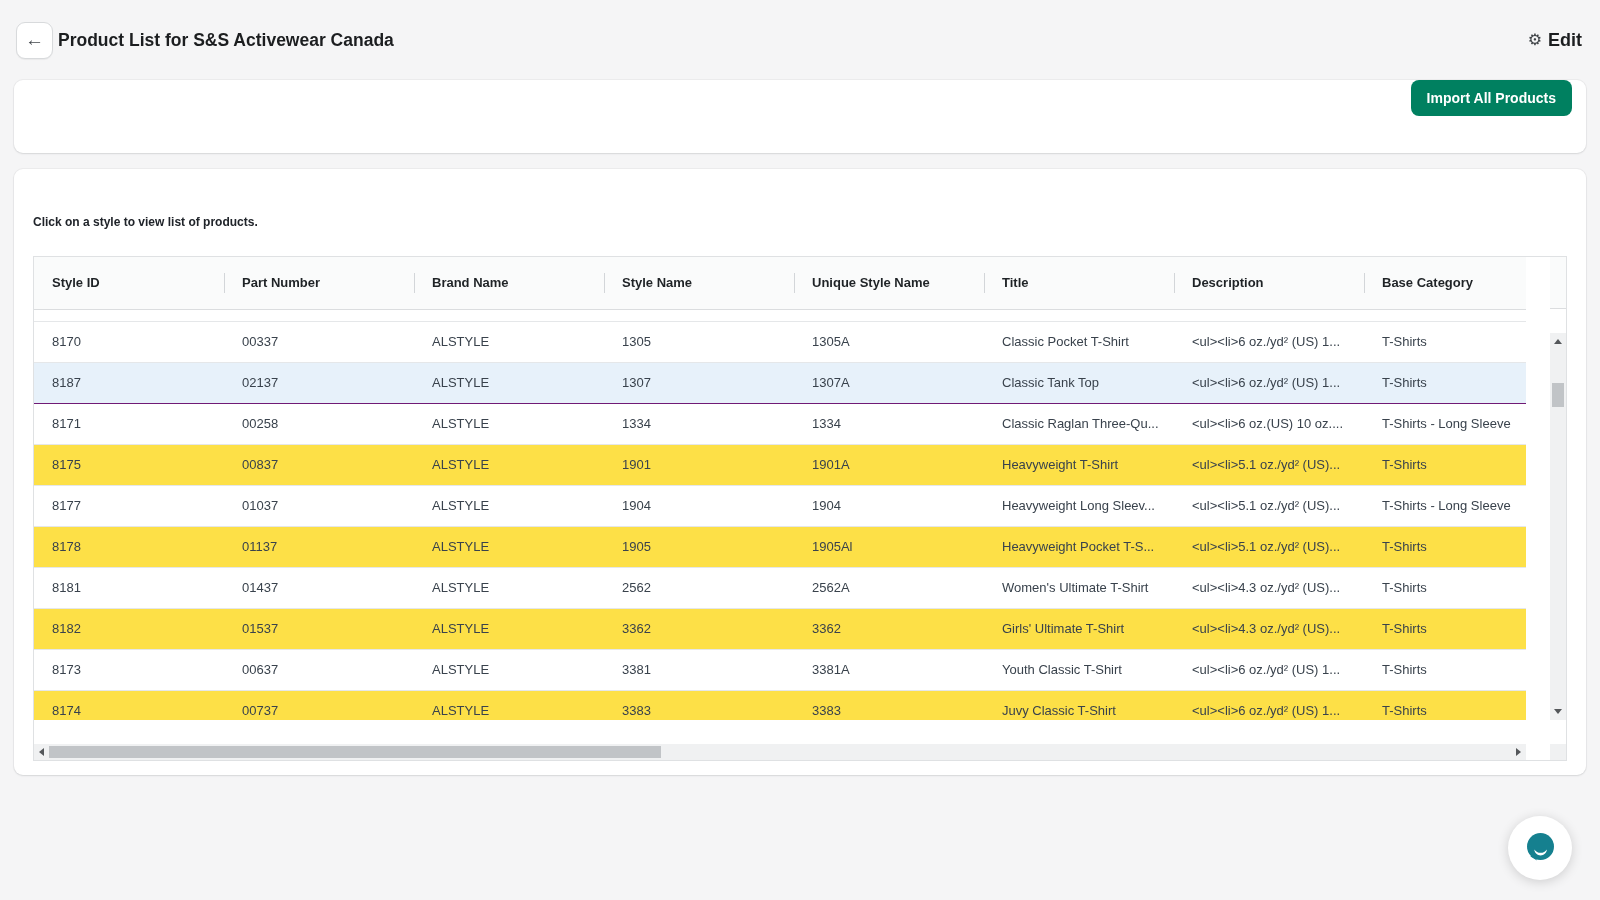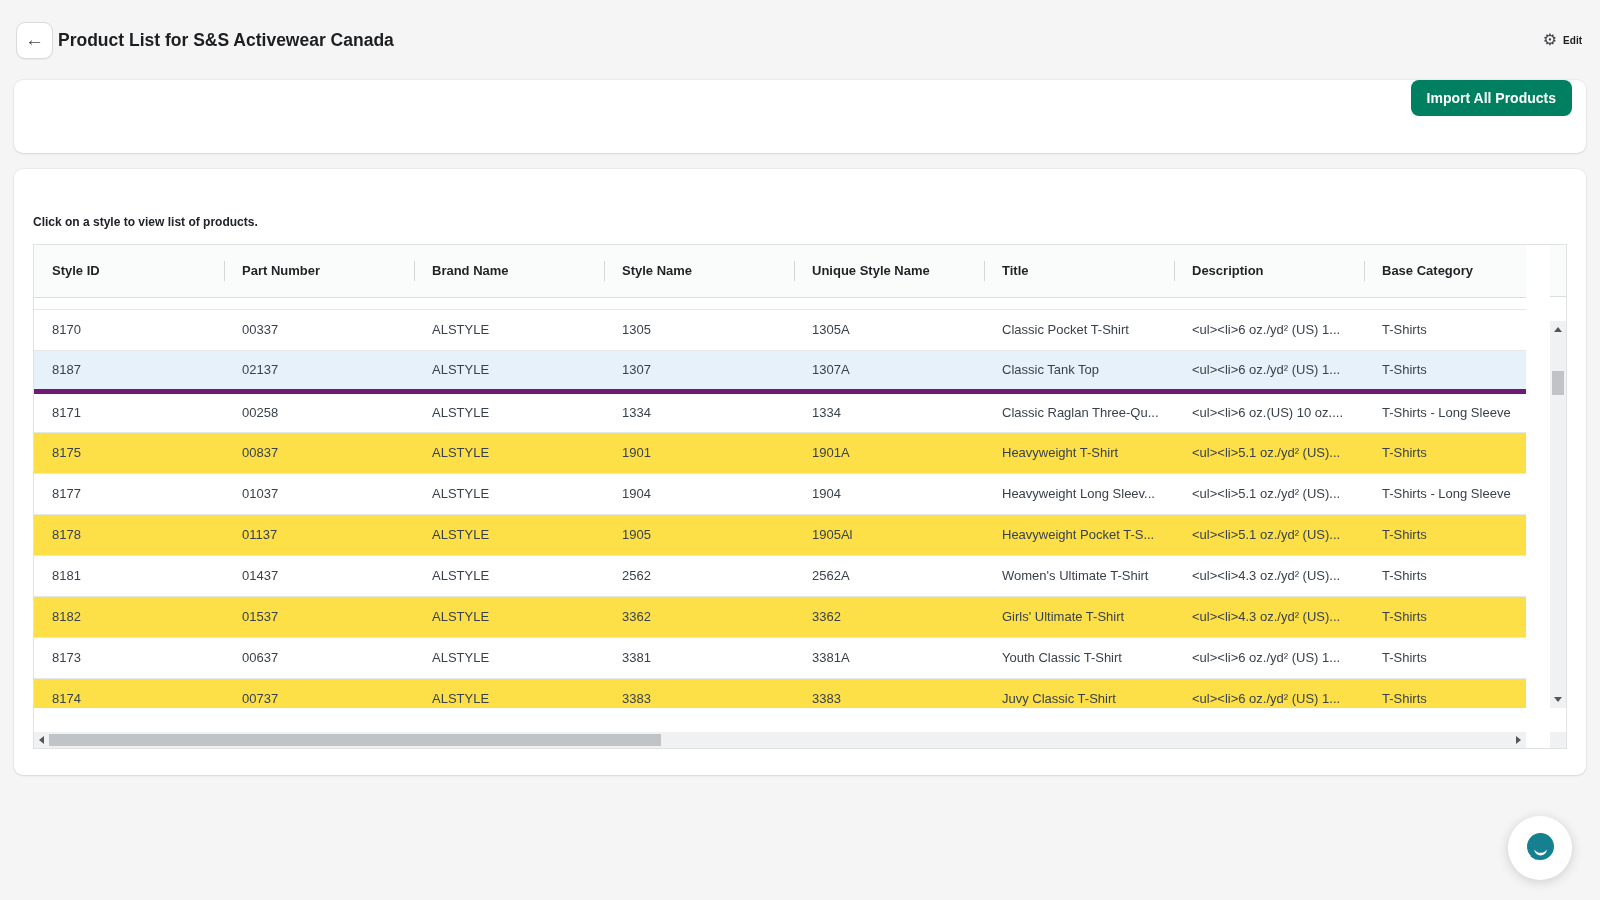--- a/index.html
+++ b/index.html
@@ -15,40 +15,40 @@
   
   .topbar { height:80px; display:flex; align-items:center; padding:0 18px 0 16px; }
   .back-btn {
     width:37px; height:37px; background:#fff; border:1px solid #d8dadc; border-radius:9px;
     display:flex; align-items:center; justify-content:center; cursor:pointer;
     box-shadow:0 1px 1px rgba(0,0,0,.05); font-size:19px; color:#42474c; padding:0;
   }
   .page-title { margin-left:5px; font-size:17.5px; font-weight:700; color:#1c1e20; }
   .edit-btn { margin-left:auto; display:flex; align-items:center; gap:6px; cursor:pointer; }
   .gear { font-size:16px; color:#3f4347; line-height:1; }
-  .edit-label { font-size:10px; font-weight:700; color:#1c1e20; }
+  .edit-label { font-size:18px; font-weight:700; color:#1c1e20; }
 
   
   .card {
     background:#fff; border-radius:9px; margin:0 14px;
     box-shadow:0 1px 2px rgba(22,29,37,.10), 0 0 0 1px rgba(22,29,37,.04);
   }
   .card-toolbar { height:73px; display:flex; justify-content:flex-end; padding:0 14px; }
   .import-btn {
     background:#008060; color:#fff; font-weight:700; font-size:14px;
     font-family:"Liberation Sans", sans-serif;
     border:none; border-radius:8px; padding:0 16px; height:36px; cursor:pointer;
   }
 
   .card-table { margin-top:16px; height:606px; padding:46px 19px 26px 19px; }
   .instruction { font-size:12px; font-weight:700; color:#20242a; }
 
   
   .table-frame {
-    margin-top:15px; height:505px; border:1px solid #dfe1e3;
+    margin-top:27px; height:505px; border:1px solid #dfe1e3;
     display:grid; grid-template-columns:1fr 16px; grid-template-rows:52px 1fr 16px;
     background:#fff;
     gap:24px;
   }
   .table-area { grid-column:1; grid-row:1 / 3; overflow:hidden; }
   table { border-collapse:collapse; table-layout:fixed; width:100%; }
   thead th {
     background:#fafbfb; height:52px; text-align:left; vertical-align:middle;
     font-size:13px; font-weight:700; color:#1f2326;
     padding:0 10px 0 18px; border-bottom:1px solid #dbdddf;
@@ -57,21 +57,21 @@
   thead th + th::before {
     content:""; position:absolute; left:0; top:16px; width:1px; height:20px; background:#d3d6d9;
   }
   tbody td {
     height:41px; font-size:13px; color:#39424c; padding:0 10px 0 18px;
     border-bottom:1px solid #e5e7e9; white-space:nowrap; overflow:hidden; vertical-align:middle;
   }
   tr.partial td { height:12px; }
   tr.zebra { background:#fde047; }
   tr.highlight { background:#e7f1fa; }
-  tr.highlight td { border-bottom:5px solid #701a75; }
+  tr.highlight td { border-bottom:1px solid #701a75; }
 
   
   .vhead-spacer { grid-column:2; grid-row:1; background:#fafbfb; border-bottom:1px solid #dbdddf; }
   .vscroll { grid-column:2; grid-row:2; background:#f0f1f2; position:relative; }
   .vscroll-thumb { position:absolute; left:2px; right:2px; top:50px; height:24px; background:#c1c4c7; cursor:pointer; }
   .hscroll { grid-column:1; grid-row:3; background:#f0f1f2; position:relative; }
   .hscroll-thumb { position:absolute; top:2px; bottom:2px; left:15px; width:612px; background:#c1c4c7; cursor:pointer; }
   .corner { grid-column:2; grid-row:3; background:#f0f1f2; }
 
   .tri { width:0; height:0; position:absolute; cursor:pointer; }

